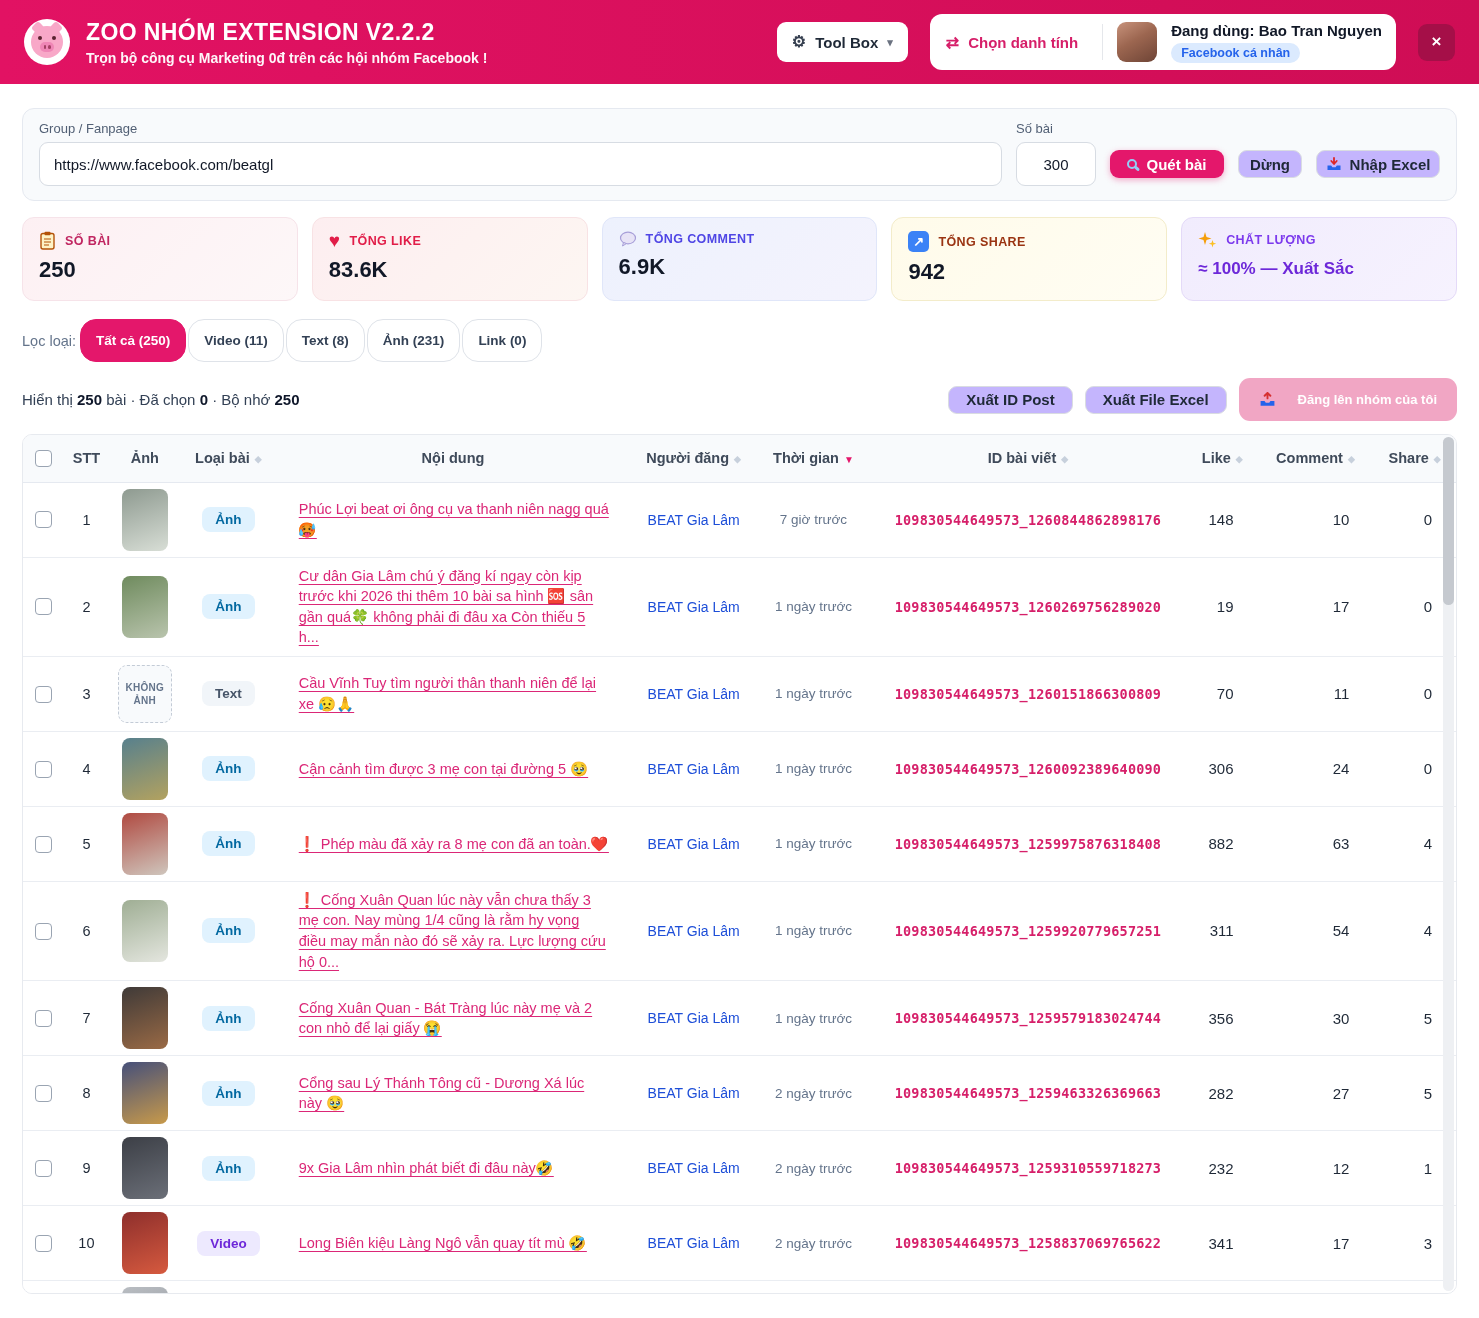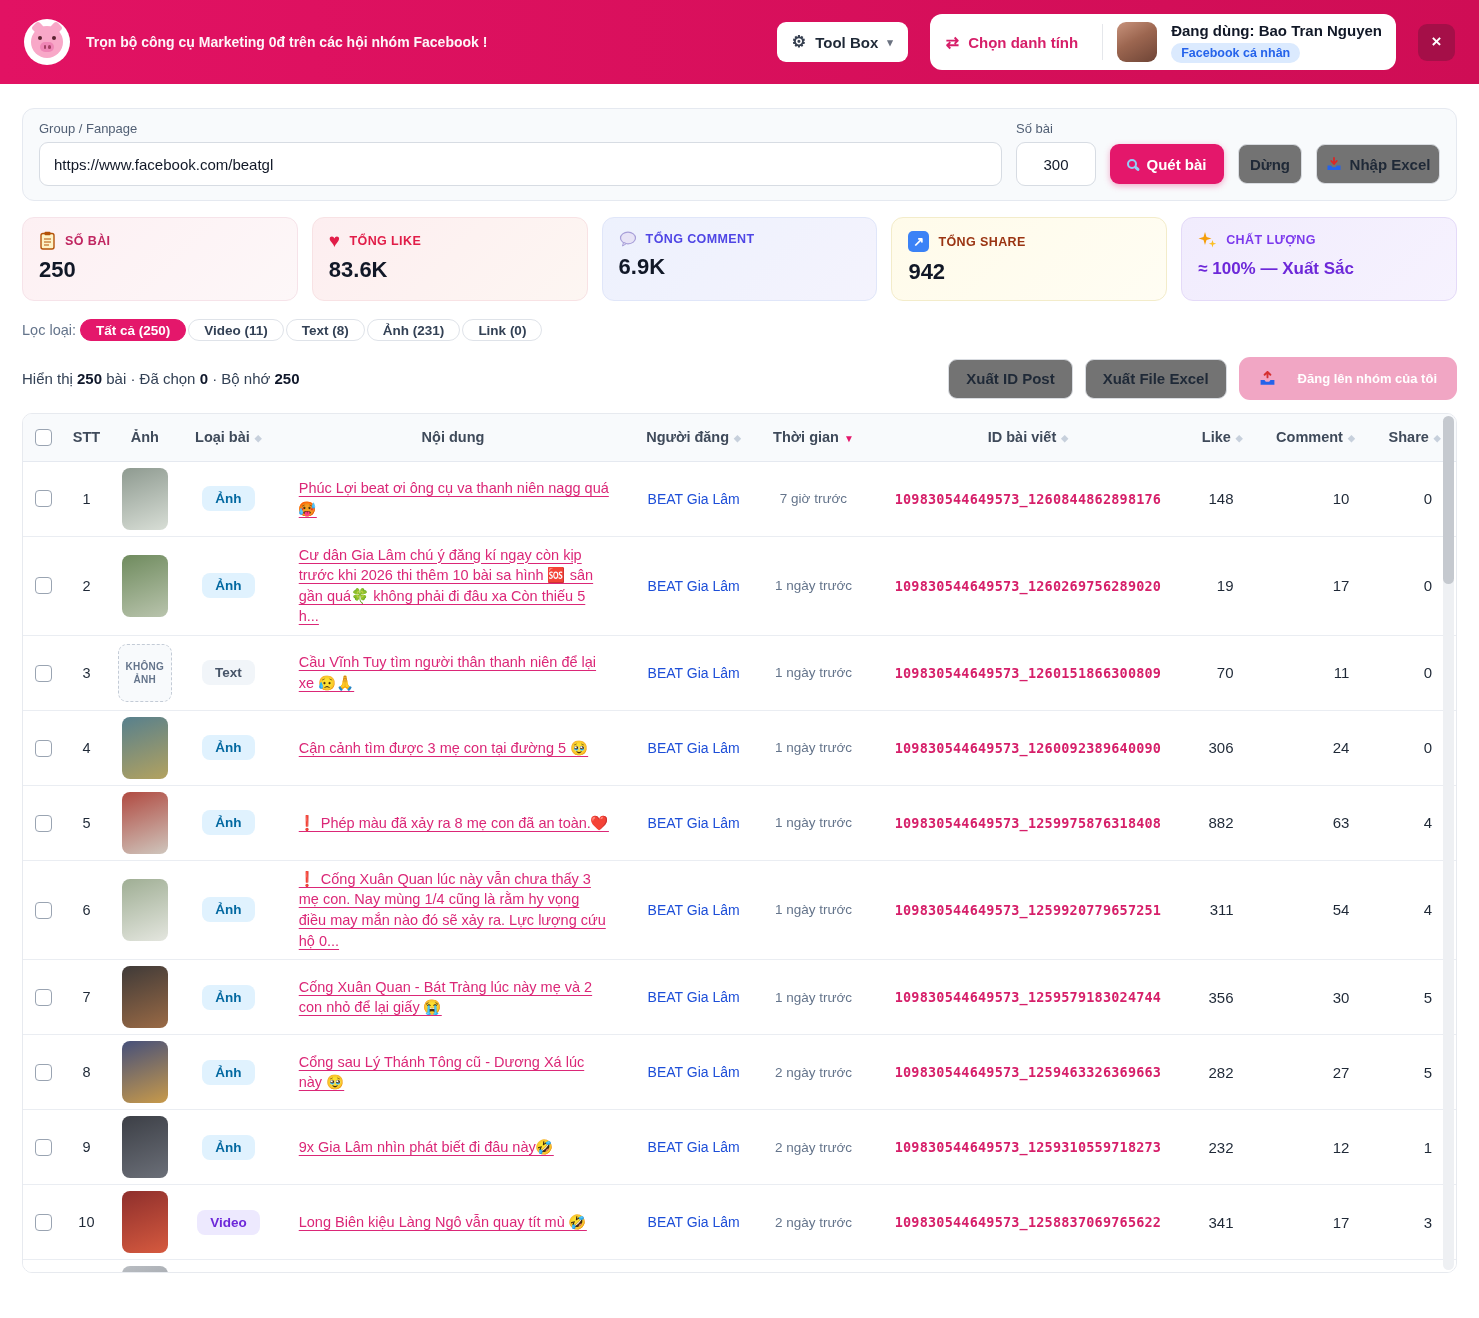--- a/index.html
+++ b/index.html
@@ -43,23 +43,23 @@
   .bc-cur { color:#0f172a; font-size:15px; font-weight:700; }
 
   .content { padding:24px 22px 0 22px; }
 
   
   .form-panel { background:#f8fafc; border:1px solid #e5e9f0; border-radius:12px; padding:12px 16px 14px 16px; display:grid; grid-template-columns:1fr 80px 114px 64px 124px; gap:6px 14px; align-items:center; }
   .f-label { font-size:13px; color:#526075; }
   .f-label.center { text-align:left; }
   .f-input { height:44px; border:1px solid #d7dce3; border-radius:9px; background:#fff; padding:0 14px; font-size:15px; color:#111827; font-family:"Liberation Sans",sans-serif; width:100%; }
   .f-input.num { text-align:center; }
-  .btn { height:40px; border-radius:9px; border:1px solid transparent; font-size:15px; font-weight:600; cursor:pointer; display:flex; align-items:center; justify-content:center; gap:8px; font-family:"Liberation Sans",sans-serif; }
+  .btn { height:28px; border-radius:9px; border:1px solid transparent; font-size:15px; font-weight:600; cursor:pointer; display:flex; align-items:center; justify-content:center; gap:8px; font-family:"Liberation Sans",sans-serif; }
   .btn-primary { background:#e4176b; color:#fff; font-weight:700; box-shadow:0 2px 6px rgba(228,23,107,.35); }
-  .btn-gray { background:#737373; border-color:#d9dce1; color:#1f2937; }
+  .btn-gray { background:#c4b5fd; border-color:#d9dce1; color:#1f2937; }
   .mag { display:inline-block; width:10px; height:10px; border:2.5px solid #93cdf7; border-radius:50%; position:relative; margin-right:1px; }
   .mag::after { content:""; position:absolute; width:6px; height:2.5px; background:#93cdf7; transform:rotate(42deg); right:-5px; bottom:-2px; border-radius:2px; }
 
   
   .stats { display:flex; gap:14px; margin-top:16px; }
   .stat-card { flex:1; border-radius:12px; padding:13px 16px 15px 16px; border:1px solid transparent; }
   .stat-head { display:flex; align-items:center; gap:9px; font-size:12.5px; font-weight:700; letter-spacing:.4px; }
   .stat-value { margin-top:7px; font-size:22px; font-weight:800; color:#111827; }
   .card-posts { background:linear-gradient(135deg,#fdf0f3,#fdf7f8); border-color:#f6e3e9; }
   .card-posts .stat-head { color:#c02661; }
@@ -71,21 +71,21 @@
   .card-share .stat-head { color:#9a3412; }
   .card-quality { background:linear-gradient(135deg,#f1ecfd,#f6f2fe); border-color:#e4daf8; }
   .card-quality .stat-head { color:#7c3aed; }
   .card-quality .stat-value { font-size:17px; color:#6d28d9; margin-top:10px; }
   .heart-ico { color:#e11d48; font-size:19px; line-height:1; }
   .share-sq { width:21px; height:21px; background:#3b82f6; border-radius:5px; color:#fff; font-size:13px; display:flex; align-items:center; justify-content:center; font-weight:700; }
 
   
   .filters { display:flex; align-items:center; gap:2px; margin-top:18px; }
   .filter-label { font-size:14.5px; color:#64748b; margin-right:2px; }
-  .chip { height:22px; border-radius:16px; padding:0 15px; font-size:13.5px; border:1px solid #dfe3e9; background:#fff; color:#334155; font-weight:600; cursor:pointer; display:flex; align-items:center; font-family:"Liberation Sans",sans-serif; }
+  .chip { height:43px; border-radius:16px; padding:0 15px; font-size:13.5px; border:1px solid #dfe3e9; background:#fff; color:#334155; font-weight:600; cursor:pointer; display:flex; align-items:center; font-family:"Liberation Sans",sans-serif; }
   .chip.active { background:#e4176b; border-color:#e4176b; color:#fff; font-weight:700; }
 
   
   .toolbar { margin-top:16px; display:flex; align-items:center; }
   .summary { font-size:15px; color:#334155; }
   .summary b { color:#0f172a; }
   .toolbar-btns { margin-left:auto; display:flex; align-items:center; gap:12px; }
   .btn-post { height:43px; padding:0 20px; background:#f1a6c4; border:none; border-radius:11px; color:#fff; font-weight:800; font-size:13px; display:flex; align-items:center; gap:22px; cursor:pointer; font-family:"Liberation Sans",sans-serif; }
   .tb-gray { padding:0 17px; }
 
@@ -124,20 +124,21 @@
 
   <div class="topbar">
     <div class="logo-circle">
       <div class="pig">
           <span class="pig-eye l"></span>
           <span class="pig-eye r"></span>
           <span class="pig-snout"></span>
         </div>
     </div>
     <div class="brand-texts">
+      <div class="brand-title">ZOO NHÓM EXTENSION V2.2.2</div>
       <div class="brand-sub">Trọn bộ công cụ Marketing 0đ trên các hội nhóm Facebook !</div>
     </div>
     <div class="topbar-right">
       <button class="toolbox-btn">
         <span class="gear">⚙</span>
         <span>Tool Box</span>
         <span class="chev">▾</span>
       </button>
       <div class="identity-pill">
         <button class="identity-btn">

